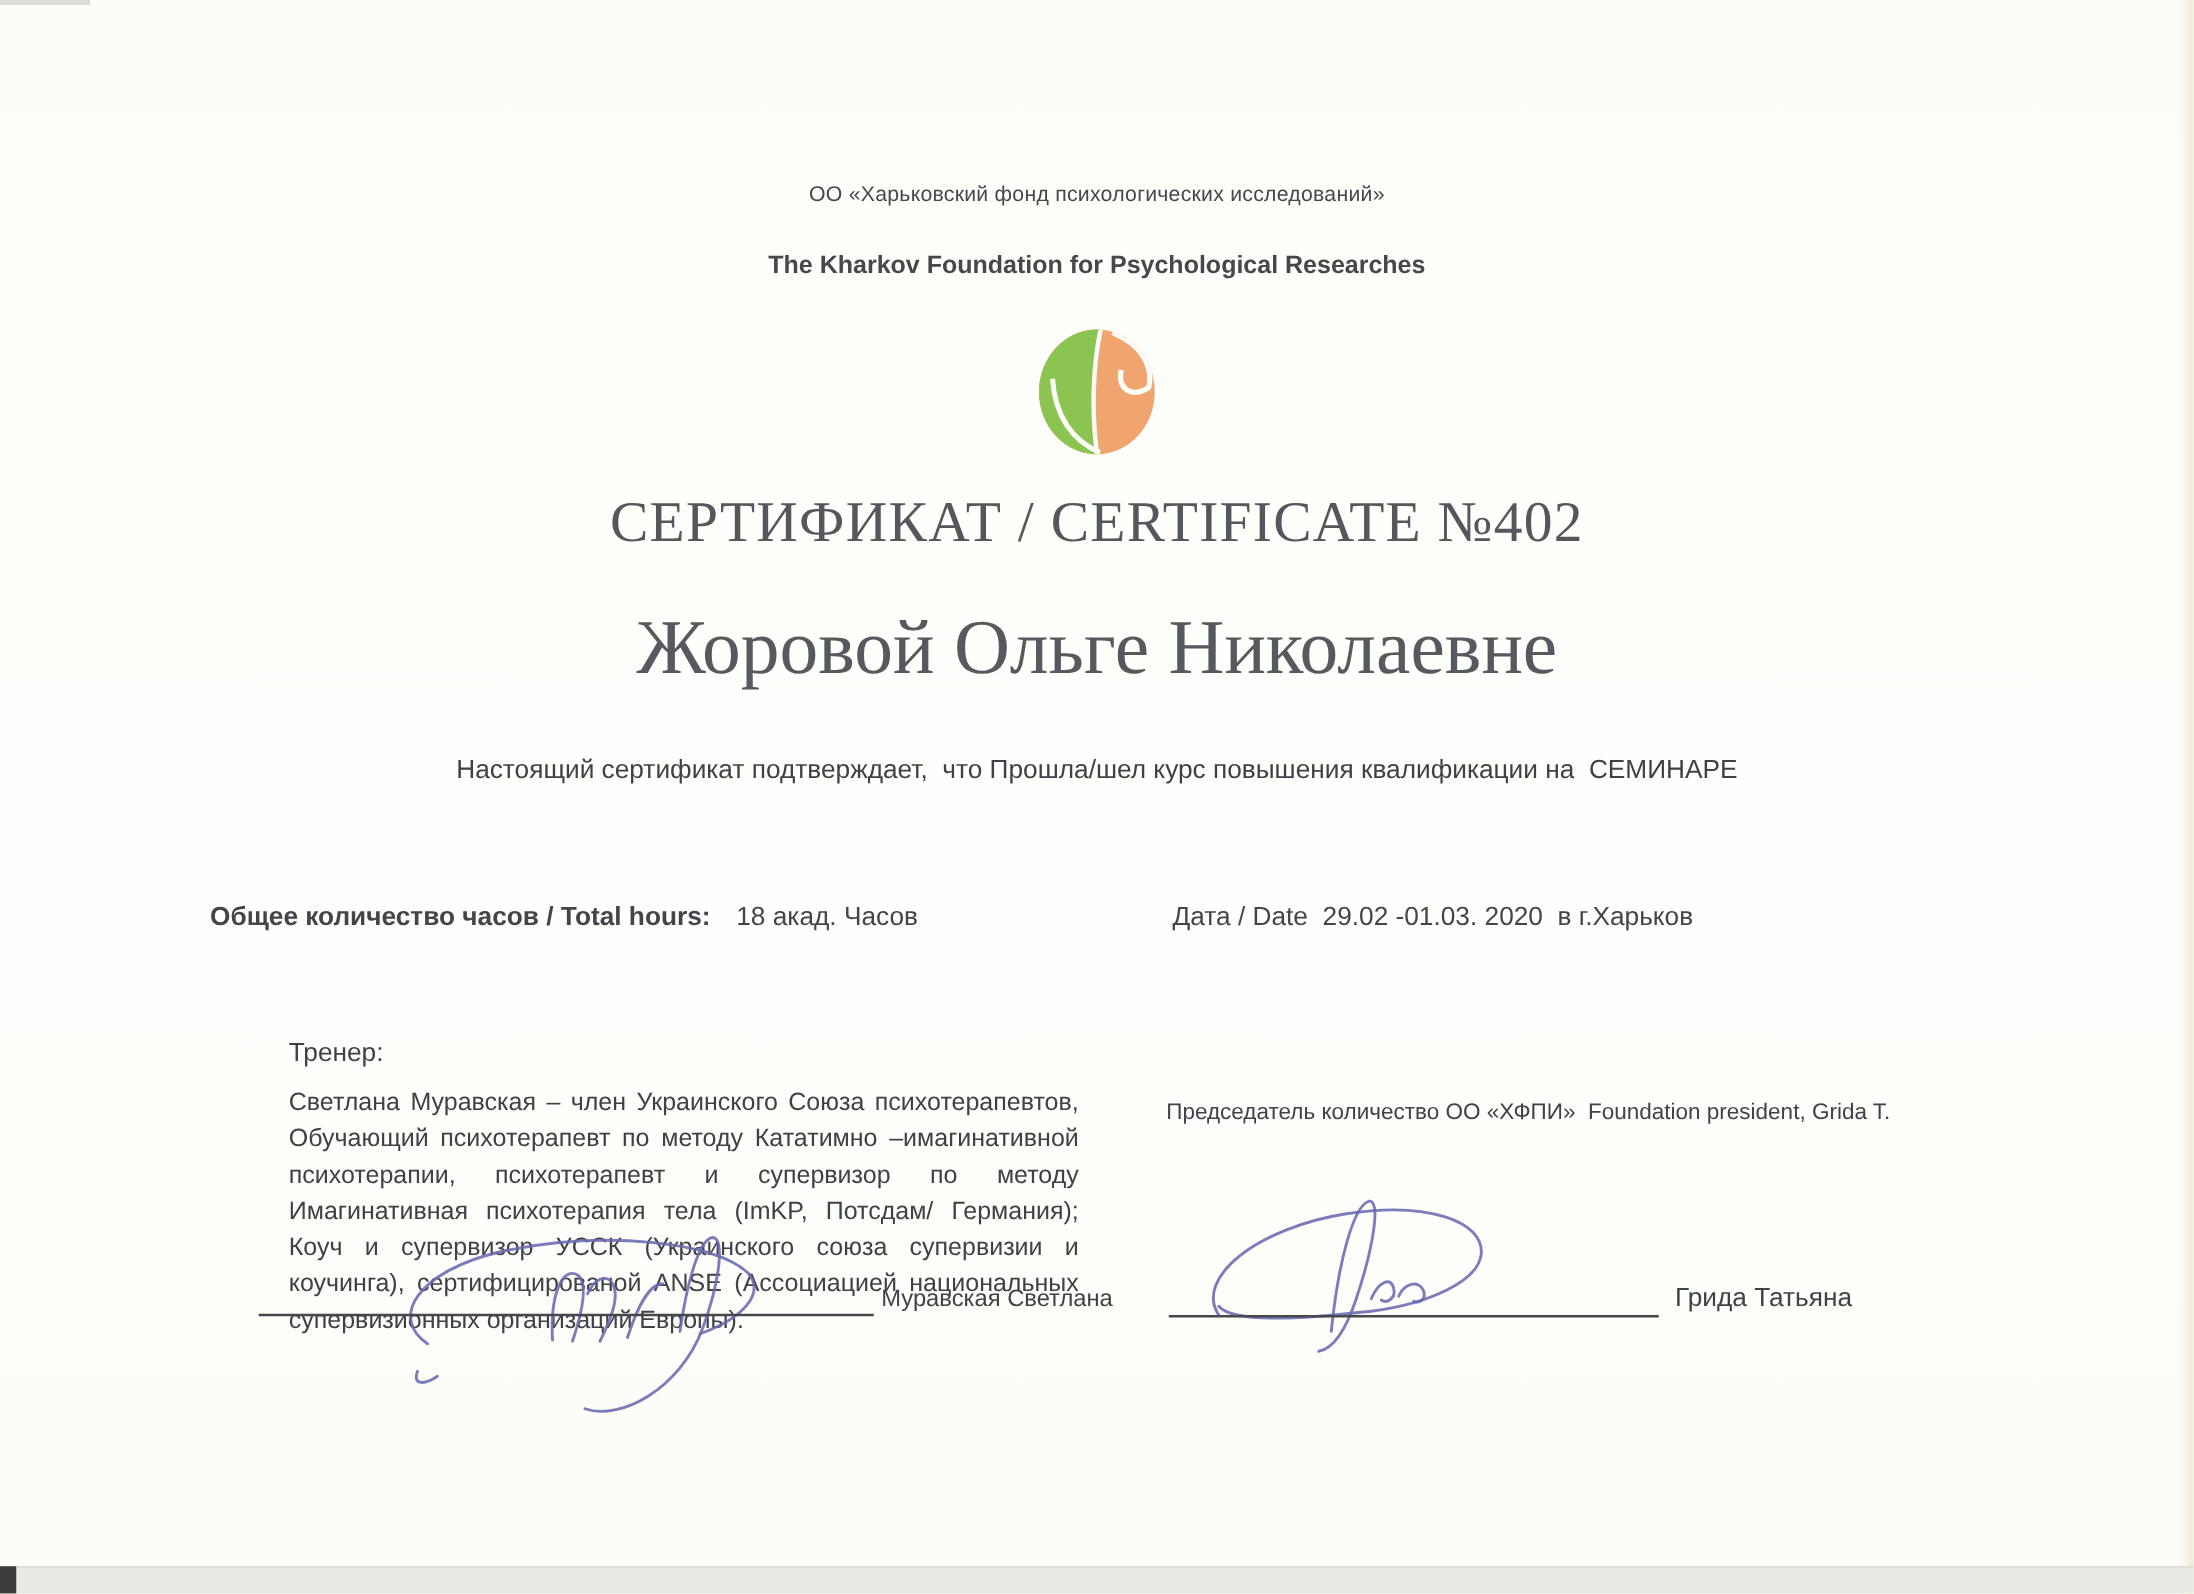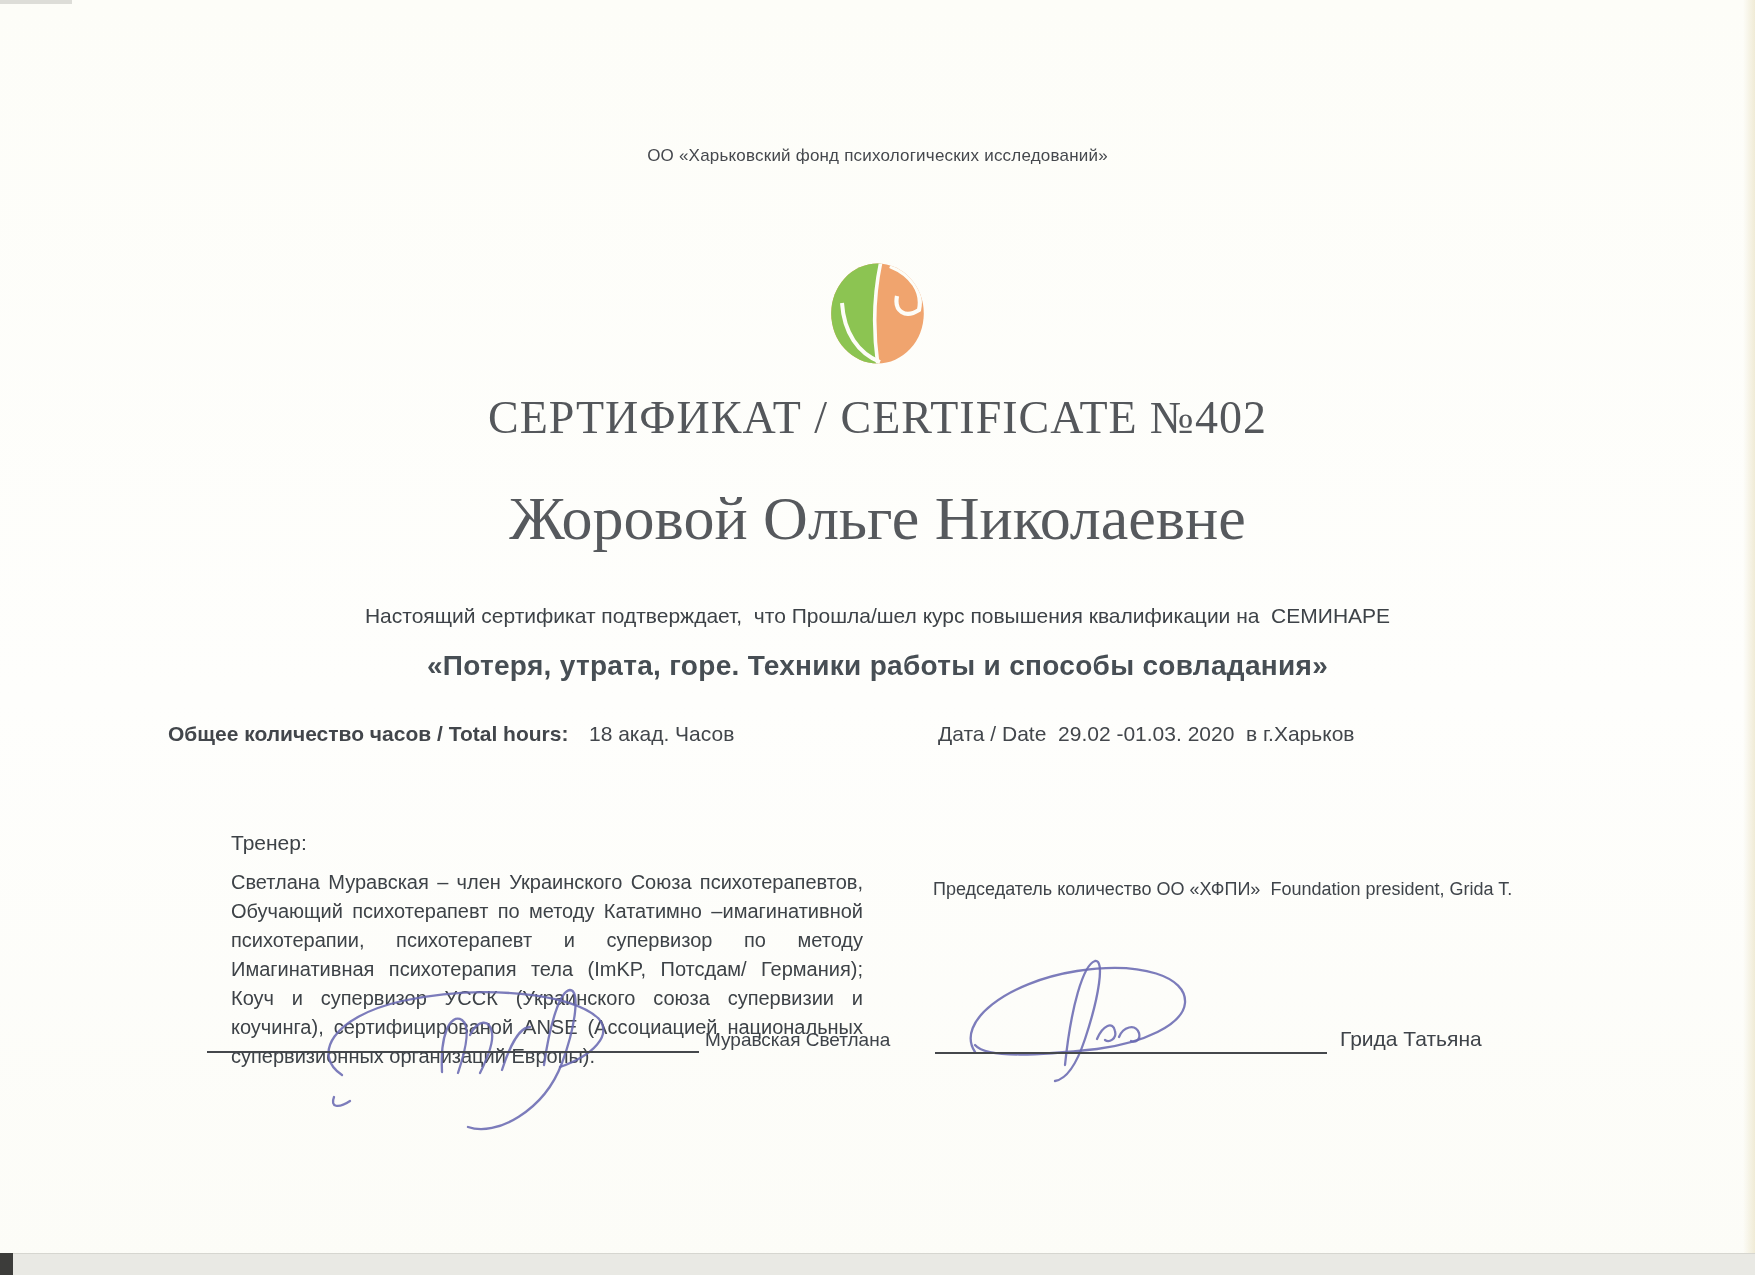--- a/index.html
+++ b/index.html
@@ -62,20 +62,21 @@
   .bottom-band  { left:0; top:1253px; width:1755px; height:22px;
                   background:#e9e9e4; border-top:1px solid #d6d6d0; }
   .corner-mark  { left:0; top:1253px; width:13px; height:22px; background:#3c3c3a; }
 </style>
 </head>
 <body>
 
 <div class="page">
 
   <div class="center org-ru prewrap">ОО «Харьковский фонд психологических исследований»</div>
+  <div class="center org-en prewrap">The Kharkov Foundation for Psychological Researches</div>
 
   <div class="abs logo-wrap">
     <svg width="93" height="101" viewBox="0 0 93 101">
       <defs>
         <clipPath id="logoClip">
             <ellipse cx="46.5" cy="50.5" rx="46.3" ry="50"></ellipse>
           </clipPath>
       </defs>
       <g clip-path="url(#logoClip)">
         <rect x="0" y="0" width="93" height="101" fill="#f0a46e"></rect>
@@ -83,21 +84,20 @@
         <path d="M50,-2 C43,30 42,68 47,103" stroke="#fdfdf8" stroke-width="3.6" fill="none"></path>
         <path d="M11,40 C13,70 27,90 49,99" stroke="#fdfdf8" stroke-width="4" fill="none"></path>
         <path d="M59,3 C81,12 92,29 88,47 C74,56 63,48 66,33" stroke="#fdfdf8" stroke-width="4.2" fill="none"></path>
       </g>
     </svg>
   </div>
 
   <div class="center cert-title">СЕРТИФИКАТ / CERTIFICATE №402</div>
   <div class="center confirmation prewrap">Настоящий сертификат подтверждает,  что Прошла/шел курс повышения квалификации на  СЕМИНАРЕ</div>
   <div class="center recipient">Жоровой Ольге Николаевне</div>
-  <div class="center seminar">«Потеря, утрата, горе. Техники работы и способы совладания»</div>
 
   <div class="abs hours-label">Общее количество часов / Total hours:</div>
   <div class="abs hours-value">18 акад. Часов</div>
   <div class="abs date-line prewrap">Дата / Date  29.02 -01.03. 2020  в г.Харьков</div>
 
   <div class="abs trainer-label">Тренер:</div>
   <div class="abs trainer-bio">Светлана Муравская – член Украинского Союза психотерапевтов, Обучающий психотерапевт по методу Кататимно –имагинативной психотерапии, психотерапевт и супервизор по методу Имагинативная психотерапия тела (ImKP, Потсдам/ Германия); Коуч и супервизор УССК (Украинского союза супервизии и коучинга), сертифицированой ANSE (Ассоциацией национальных супервизионных организаций Европы).</div>
 
   <div class="abs president-line prewrap">Председатель количество ОО «ХФПИ»  Foundation president, Grida T.</div>
 

